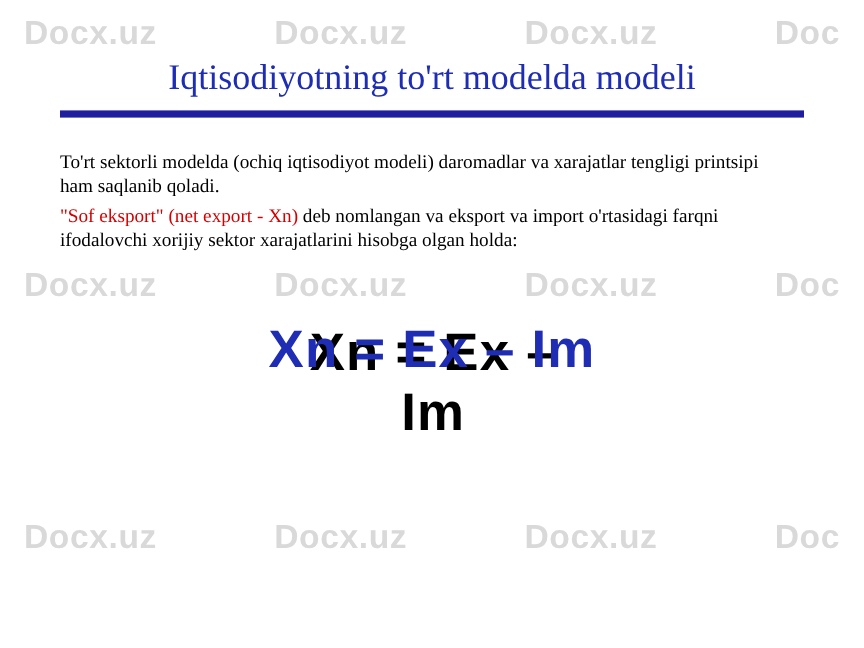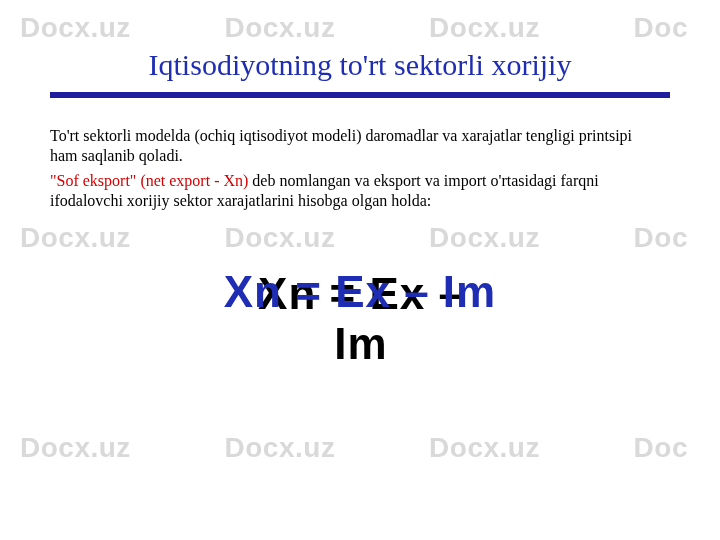--- a/index.html
+++ b/index.html
@@ -10,21 +10,21 @@
     position: relative;
   }
   .watermark-layer {
     position: absolute;
     inset: 0;
     pointer-events: none;
     z-index: 0;
   }
   .watermark-row {
     position: absolute;
-    left: 0; right: 12px;
+    left: 0; right: 0;
     display: flex;
     justify-content: space-between;
     padding: 0 20px 0 20px;
     color: #d9d9d9;
     font-family: Arial, Helvetica, sans-serif;
     font-weight: 700;
     font-size: 28px;
     letter-spacing: 0.5px;
     white-space: nowrap;
   }
@@ -99,21 +99,21 @@
   </div>
   <div class="watermark-row" style="top:432px">
     <span>Docx.uz</span>
     <span>Docx.uz</span>
     <span>Docx.uz</span>
     <span>Doc</span>
   </div>
 </div>
 
 <div class="slide">
-  <h1 class="title">Iqtisodiyotning to'rt sektorli xorijiy</h1>
+  <h1 class="title">Iqtisodiyotning to'rt modelda modeli</h1>
   <div class="rule"></div>
 
   <div class="body-text">
     <p>To'rt sektorli modelda (ochiq iqtisodiyot modeli) daromadlar va xarajatlar tengligi printsipi ham saqlanib qoladi.</p>
     <p>
       <span class="red">"Sof eksport" (net export - Xn)</span><span> deb nomlangan va eksport va import o'rtasidagi farqni ifodalovchi xorijiy sektor xarajatlarini hisobga olgan holda:</span>
     </p>
   </div>
 
   <div class="formula-wrap">

